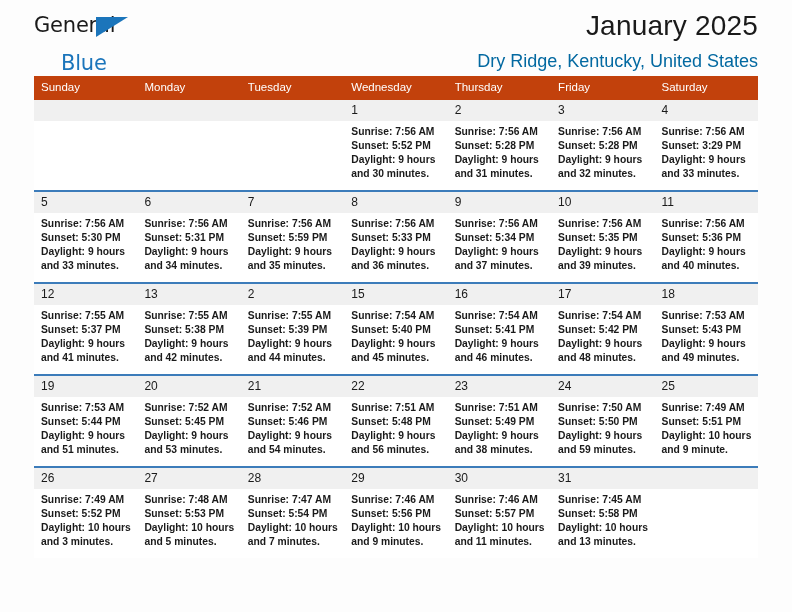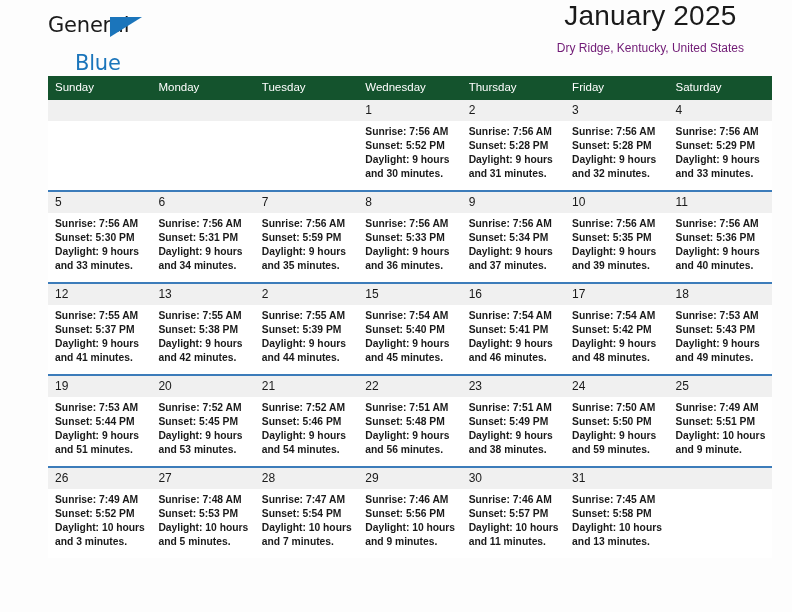--- a/index.html
+++ b/index.html
@@ -12,21 +12,21 @@
     background: #fdfdfd;
     font-family: "Liberation Sans", sans-serif;
     color: #1a1a1a;
     overflow: hidden;
   }
   .page {
     position: relative;
     width: 792px;
     height: 448px;
     box-sizing: border-box;
-    padding: 0 48px;
+    padding: 0 34px;
   }
 
   
   .header {
     position: relative;
     height: 76px;
     display: flex;
     align-items: flex-start;
     justify-content: space-between;
   }
@@ -57,45 +57,45 @@
   .brand-flag {
     position: absolute;
     left: 62px;
     top: 2px;
     width: 0;
     height: 0;
     border-left: 32px solid #1b75bb;
     border-bottom: 20px solid transparent;
   }
   .title-block {
-    text-align: center;
-    margin-top: 0;
+    text-align: right;
+    margin-top: 10px;
   }
   .cal-title {
     font-size: 28px;
     font-weight: normal;
     color: #1a1a1a;
     line-height: 1.15;
     letter-spacing: 0.2px;
   }
   .cal-location {
-    font-size: 12px;
-    color: #701a75;
+    font-size: 18px;
+    color: #0369a1;
     margin-top: 9px;
     line-height: 1.2;
   }
 
   
   .calendar {
     width: 724px;
     border-collapse: collapse;
     table-layout: fixed;
   }
   .calendar th {
-    background: #14532d;
+    background: #c2410c;
     color: #ffffff;
     font-size: 11.5px;
     font-weight: normal;
     text-align: left;
     padding: 5px 0 5px 7px;
     line-height: 1.2;
   }
   .calendar td {
     vertical-align: top;
     padding: 0;
@@ -195,21 +195,21 @@
               <div>Sunrise: 7:56 AM</div>
               <div>Sunset: 5:28 PM</div>
               <div>Daylight: 9 hours</div>
               <div>and 32 minutes.</div>
             </div>
           </td>
           <td>
             <div class="daynum">4</div>
             <div class="cell-body">
               <div>Sunrise: 7:56 AM</div>
-              <div>Sunset: 5:29 PM</div>
+              <div>Sunset: 3:29 PM</div>
               <div>Daylight: 9 hours</div>
               <div>and 33 minutes.</div>
             </div>
           </td>
         </tr>
         <tr class="week">
           <td>
             <div class="daynum">5</div>
             <div class="cell-body">
               <div>Sunrise: 7:56 AM</div>

